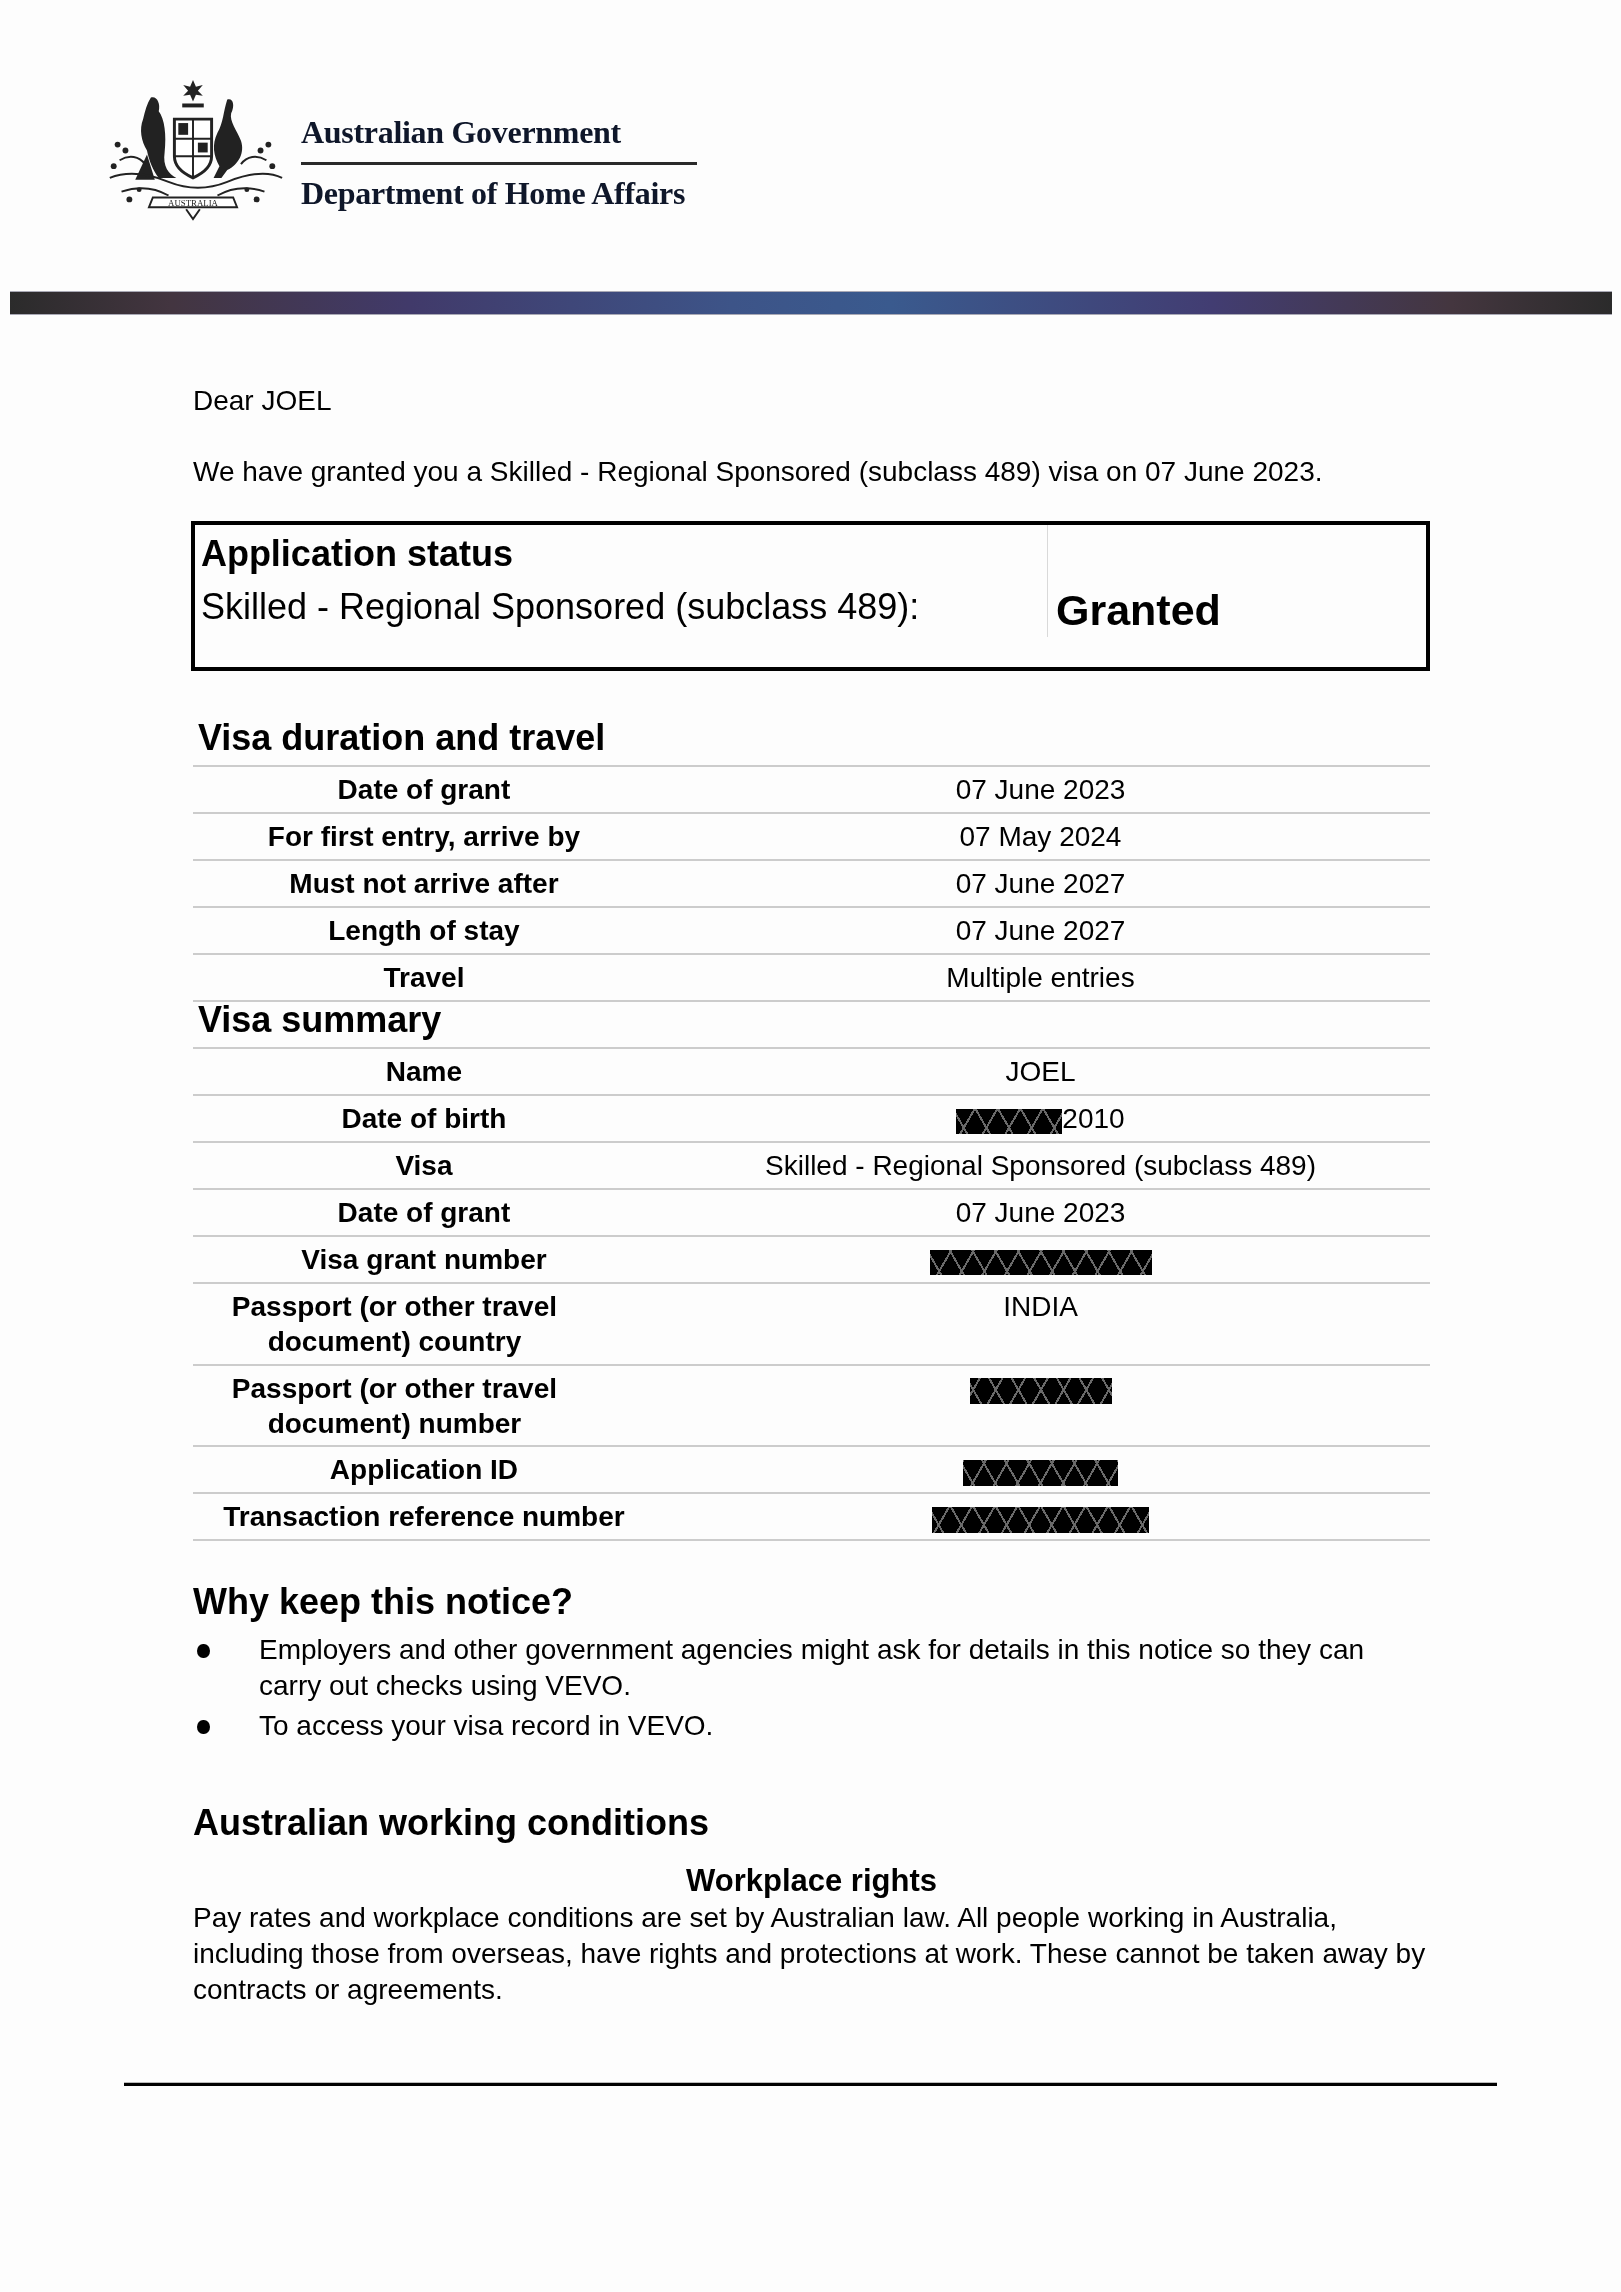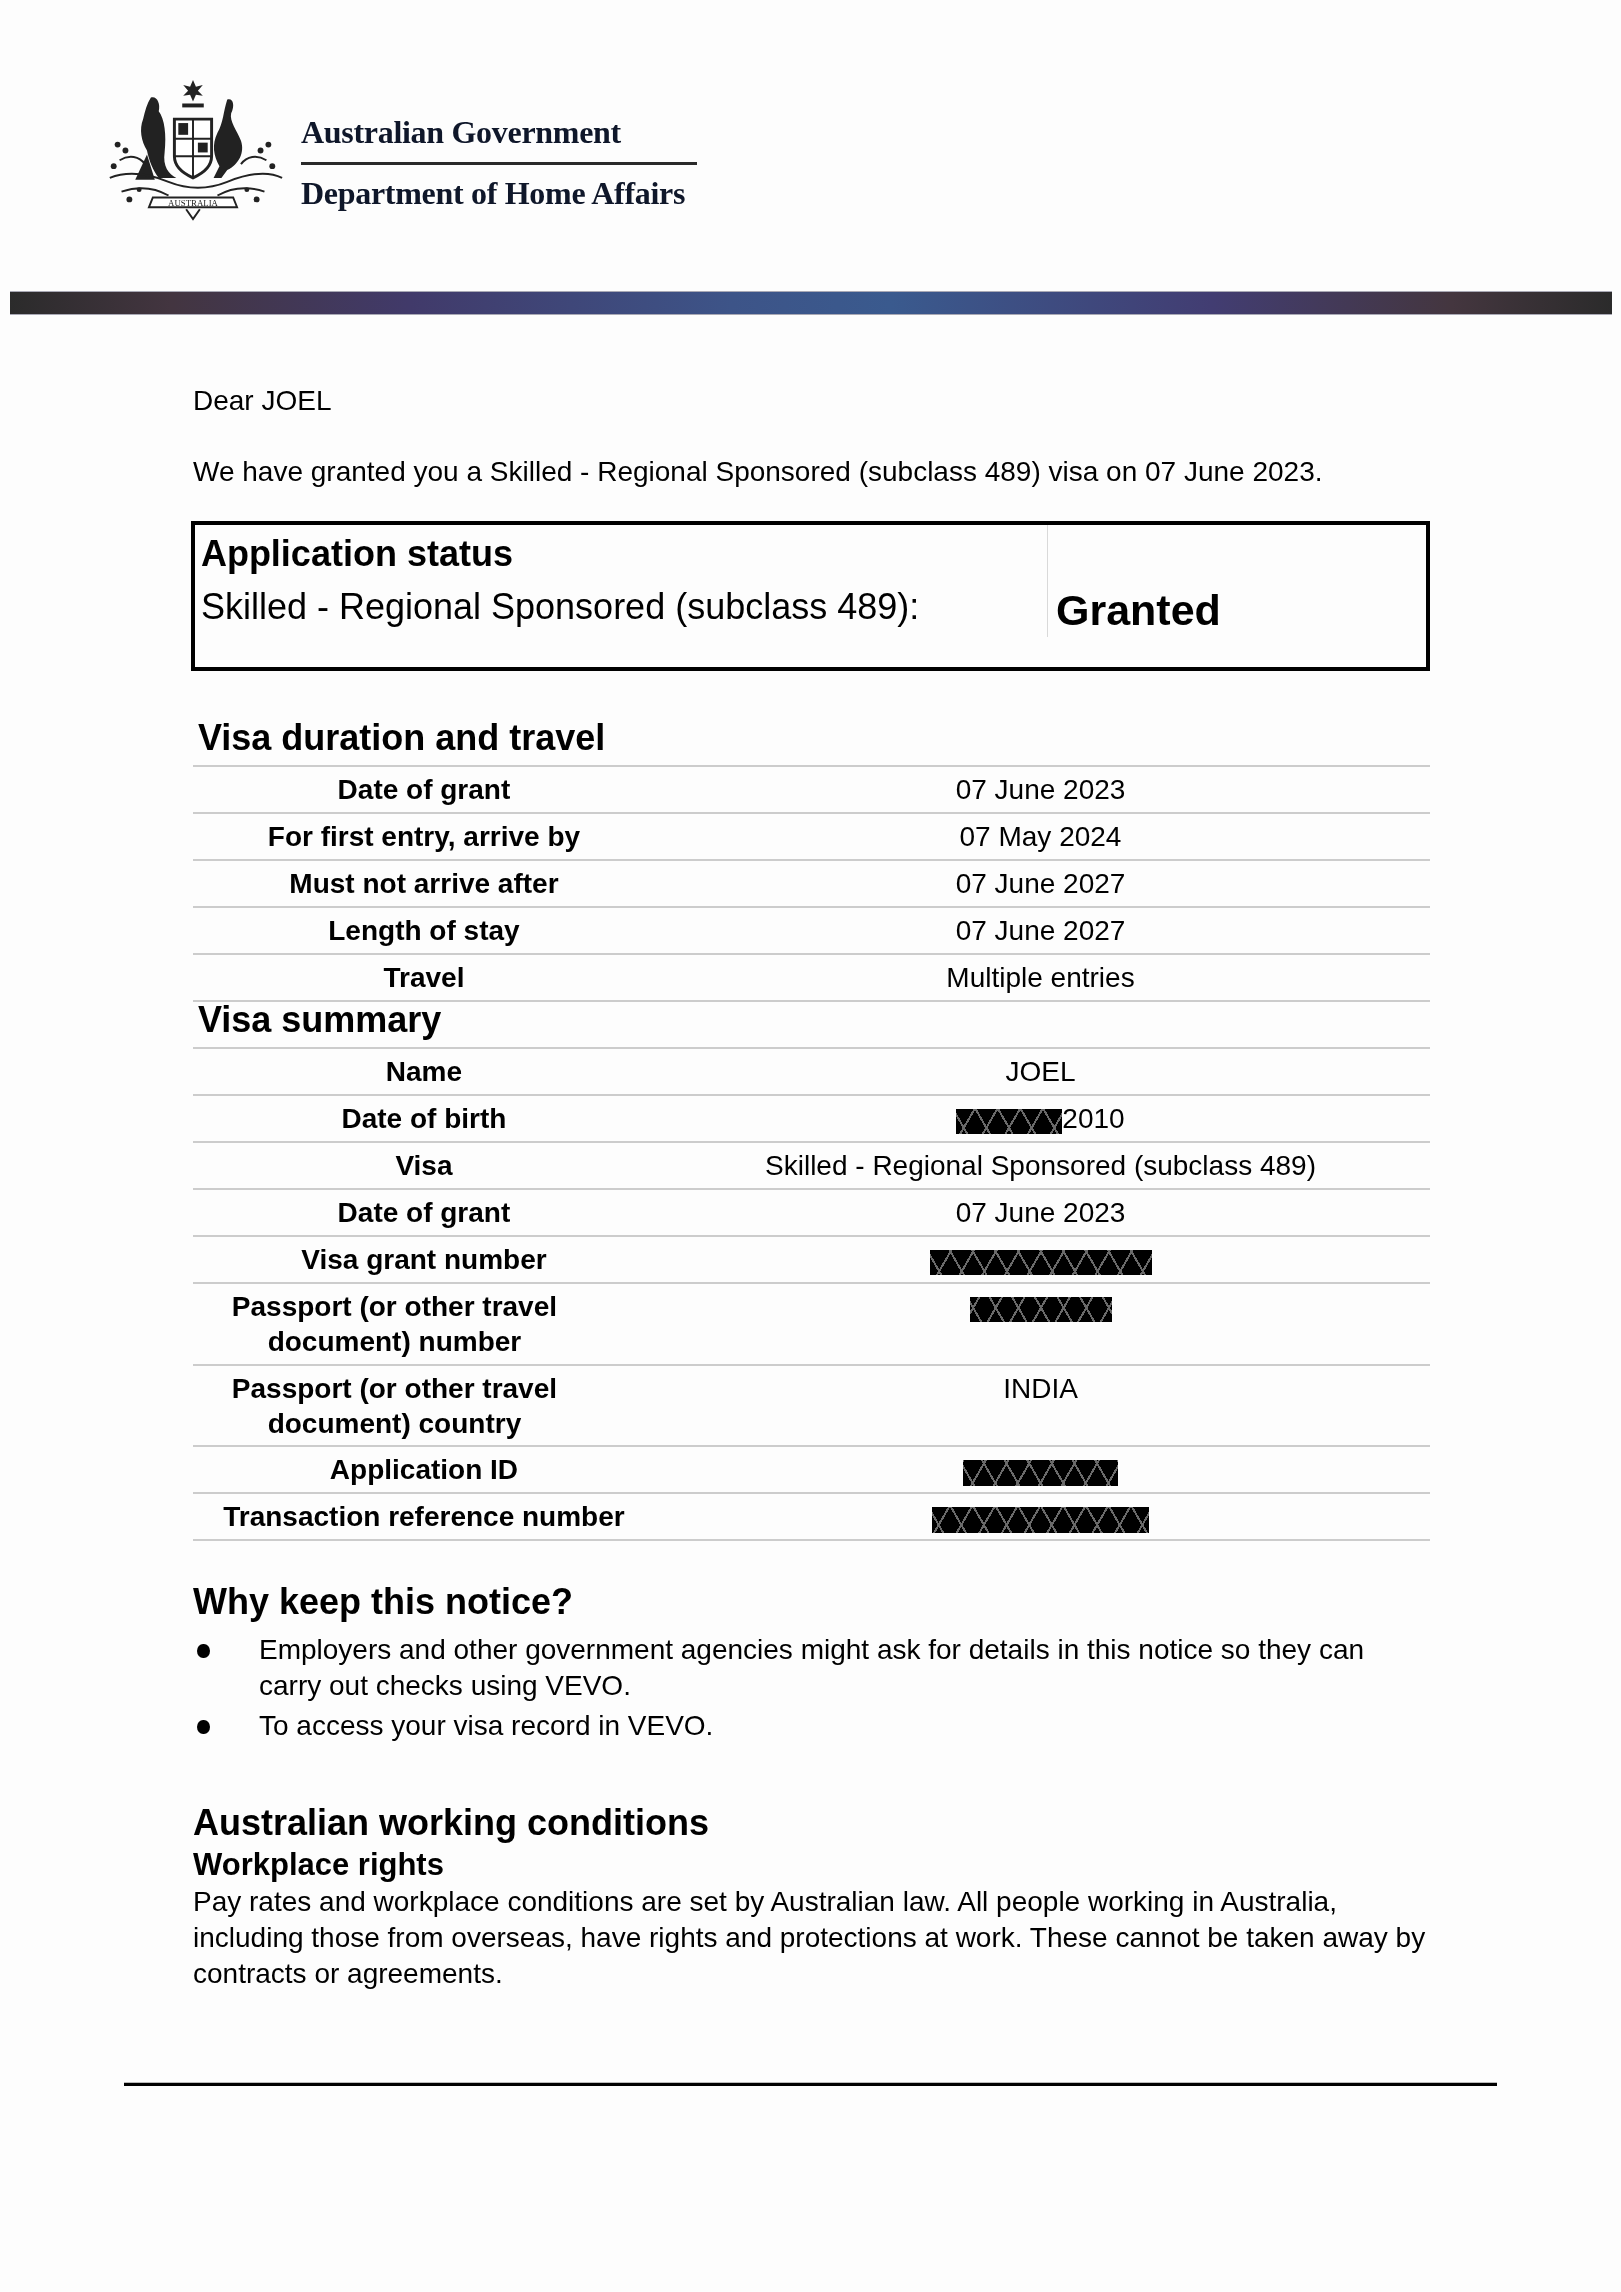--- a/index.html
+++ b/index.html
@@ -42,21 +42,21 @@
       margin-top: 2px; }
 
     .why { top: 1198px; }
     .why h2 { font-size: 36px; font-weight: bold; line-height: 43px; padding-left: 0; }
     .bullets { list-style: none; margin-top: 9px; }
     .bullets li { position: relative; padding-left: 66px; font-size: 28px; line-height: 36px; margin-bottom: 3.9px; width: 1225px; }
     .bullets li .dot { position: absolute; left: 3.9px; top: 11.8px; width: 12.7px; height: 14.7px; border-radius: 50%; background: #000; }
 
     .work { top: 1419px; }
     .work h2 { font-size: 36px; font-weight: bold; line-height: 43px; padding-left: 0; }
-    .work h3 { font-size: 31px; font-weight: bold; line-height: 39px; margin-top: 1px; }
+    .work h3 { font-size: 31px; font-weight: bold; line-height: 39px; margin-top: 17px; text-align: center; }
     .work p { font-size: 28px; line-height: 36px; width: 1237px; }
 
     .footer-rule { position: absolute; left: 124px; top: 2082px; width: 1373px; height: 3.9px; background: #000; border-top: 1px solid #bbb; }
   </style>
 </head>
 <body>
 
 <div class="header">
   <svg class="crest" viewBox="0 0 190 150">
 
@@ -164,26 +164,26 @@
       </div>
       <div class="row">
         <div class="k">Date of grant</div>
         <div class="v">07 June 2023</div>
       </div>
       <div class="row">
         <div class="k">Visa grant number</div>
         <div class="v"><span class="redact" style="width: 222px;"></span></div>
       </div>
       <div class="row">
+        <div class="k" style="width:457px; padding-right: 59px;">Passport (or other travel document) country</div>
+        <div class="v">INDIA</div>
+      </div>
+      <div class="row">
         <div class="k" style="width:457px; padding-right: 59px;">Passport (or other travel document) number</div>
         <div class="v"><span class="redact" style="width: 142px;"></span></div>
-      </div>
-      <div class="row">
-        <div class="k" style="width:457px; padding-right: 59px;">Passport (or other travel document) country</div>
-        <div class="v">INDIA</div>
       </div>
       <div class="row">
         <div class="k">Application ID</div>
         <div class="v"><span class="redact" style="width: 155px;"></span></div>
       </div>
       <div class="row">
         <div class="k">Transaction reference number</div>
         <div class="v"><span class="redact" style="width: 217px;"></span></div>
       </div>
     </div>

